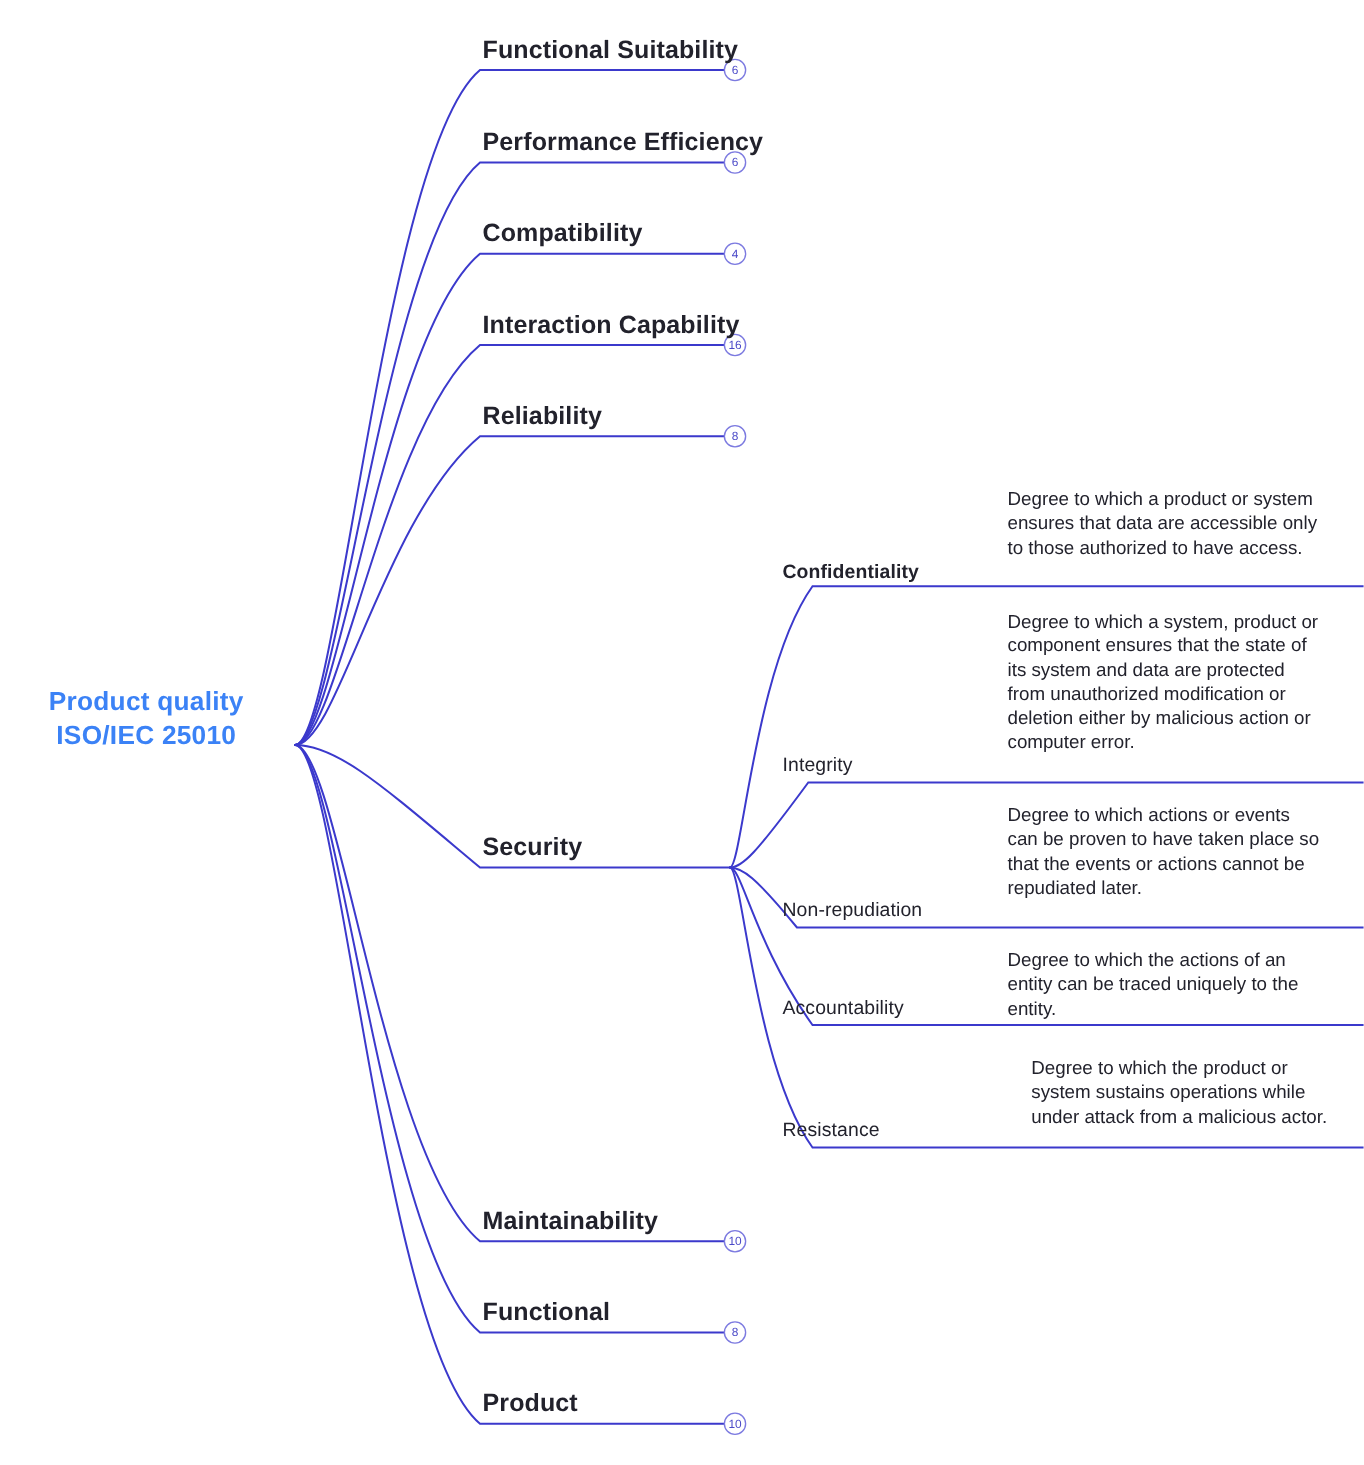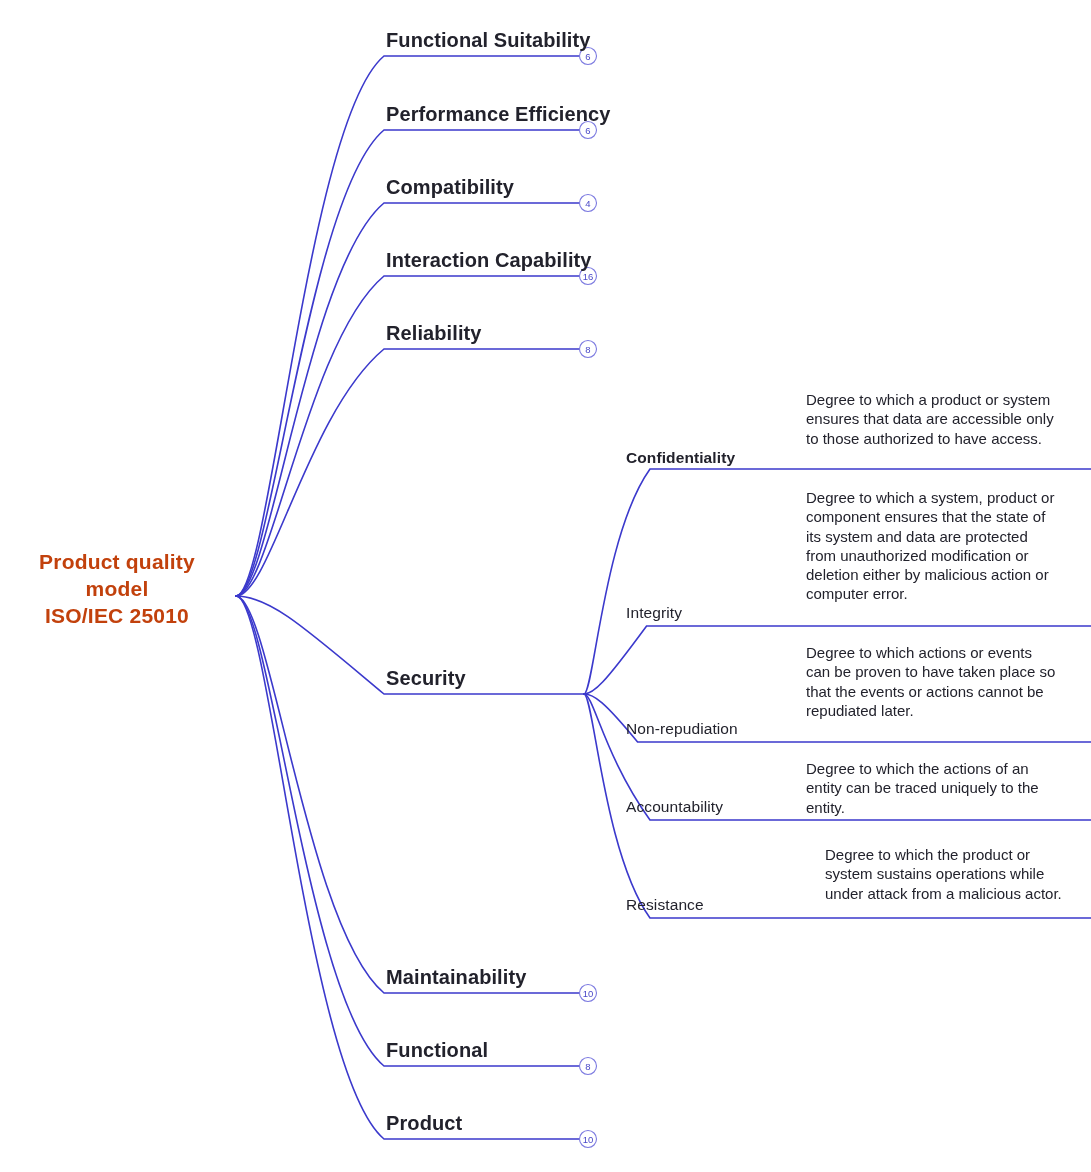--- a/index.html
+++ b/index.html
@@ -46,21 +46,21 @@
     line-height: 19.3px;
     color: #22222c;
     width: 250px;
   }
   #root-node {
     position: absolute;
     left: 8px;
     top: 548px;
     width: 218px;
     text-align: center;
-    color: #c2410c;
+    color: #3b82f6;
     font-size: 21px;
     font-weight: bold;
     line-height: 27px;
     letter-spacing: 0.2px;
   }
   .badge-num {
     font-size: 9.5px;
     fill: #4a49c8;
     font-family: "Liberation Sans", sans-serif;
     text-anchor: middle;
@@ -116,21 +116,20 @@
       </g>
       <path d="M 584 694 C 593.6 694, 603.84 533.6, 650 469 L 1091 469" fill="none" stroke="#3b39cc" stroke-width="1.6" stroke-linecap="round"></path>
       <path d="M 584 694 C 593.6 694, 603.84 684.14, 646.6 626 L 1091 626" fill="none" stroke="#3b39cc" stroke-width="1.6" stroke-linecap="round"></path>
       <path d="M 584 694 C 593.6 694, 603.84 700.96, 637.6 742 L 1091 742" fill="none" stroke="#3b39cc" stroke-width="1.6" stroke-linecap="round"></path>
       <path d="M 584 694 C 593.6 694, 603.84 755.4, 650 820 L 1091 820" fill="none" stroke="#3b39cc" stroke-width="1.6" stroke-linecap="round"></path>
       <path d="M 584 694 C 593.6 694, 603.84 853.4, 650 918 L 1091 918" fill="none" stroke="#3b39cc" stroke-width="1.6" stroke-linecap="round"></path>
     </svg>
 
   <div id="root-node">
     <div>Product quality</div>
-    <div>model</div>
     <div>ISO/IEC 25010</div>
   </div>
 
   <div id="labels">
       <div class="node-label branch-label" style="left: 386px; top: 29px;">Functional Suitability</div>
       <div class="node-label branch-label" style="left: 386px; top: 103px;">Performance Efficiency</div>
       <div class="node-label branch-label" style="left: 386px; top: 176px;">Compatibility</div>
       <div class="node-label branch-label" style="left: 386px; top: 249px;">Interaction Capability</div>
       <div class="node-label branch-label" style="left: 386px; top: 322px;">Reliability</div>
       <div class="node-label branch-label" style="left: 386px; top: 667px;">Security</div>

